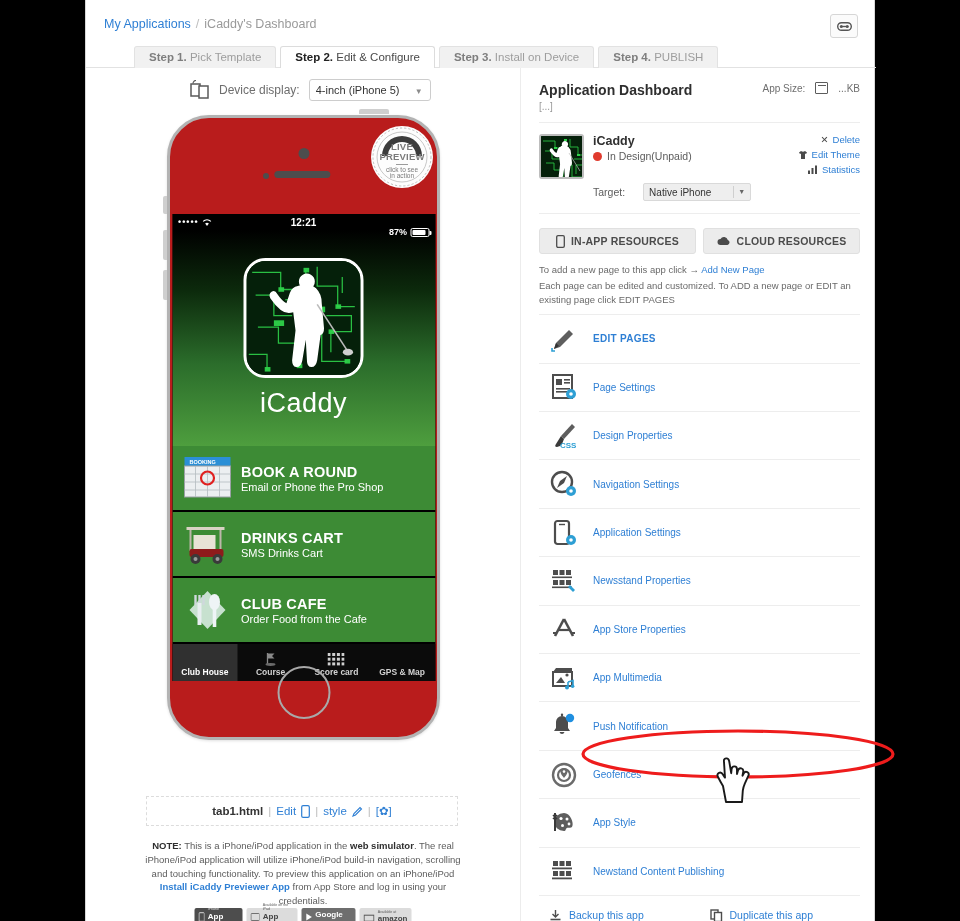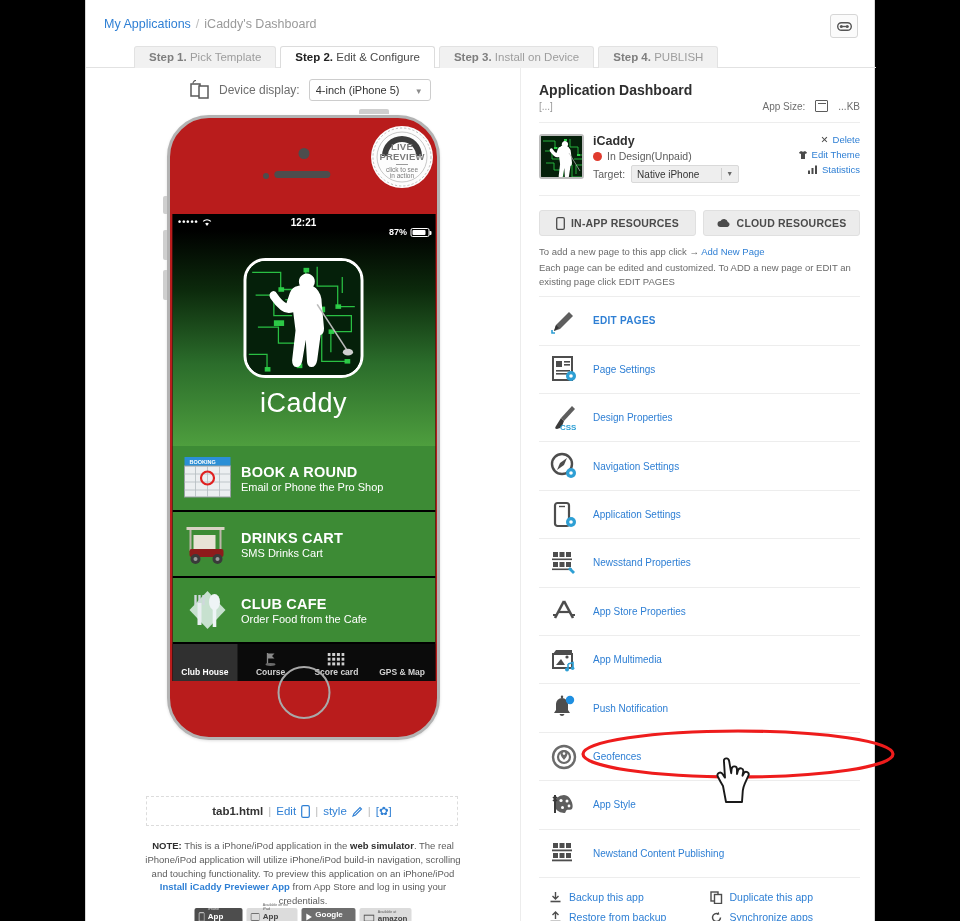--- a/index.html
+++ b/index.html
@@ -189,36 +189,36 @@
   .store .sname { font-size: 8px; font-weight: bold; line-height: 1; }
   .store .stiny { font-size: 3.6px; line-height: 1; opacity: .85; display: block; }
   .store.dark { background: #4d4d4d; }
   .store.light { background: #dcdcdc; color: #444; }
   .store.mid { background: #6e6e6e; }
 
   
   .right { position: absolute; left: 434px; top: 68px; width: 356px; height: 853px; border-left: 1px solid #ececec; }
   .rpad { padding: 14px 16px 0 18px; }
 
-  .rhead { display: flex; align-items: flex-end; justify-content: space-between; }
+  .rhead { display: flex; align-items: flex-start; justify-content: space-between; }
   .rtitle2 { font-size: 14px; font-weight: bold; color: #2f2f2f; }
   .rdots { font-size: 10px; color: #9a9a9a; margin-top: 3px; }
   .appsize { display: flex; align-items: center; gap: 10px; font-size: 10px; color: #6e6e6e; }
   .appsize .box { width: 13px; height: 12px; border: 1.5px solid #5c5c5c; border-radius: 1px; position: relative; }
   .appsize .box::after { content:''; position:absolute; left:1.5px; top:1.5px; right:1.5px; height:1.5px; background:#5c5c5c;}
 
   .hr { border-top: 1px solid #ededed; margin: 10px 0 0 0; }
 
   .appblock { display: flex; gap: 9px; padding-top: 11px; }
   .thumb { width: 45px; height: 45px; border: 2px solid #bdbdbd; border-radius: 3px; overflow: hidden; position: relative; background: #123d12; flex: 0 0 45px; }
   .ainfo { flex: 1; min-width: 0; }
   .aname { font-size: 12.5px; font-weight: bold; color: #2f2f2f; }
   .astat { display: flex; align-items: center; gap: 5px; font-size: 10.5px; color: #5c5c5c; margin-top: 2px; }
   .dot-red { width: 9px; height: 9px; border-radius: 50%; background: #e03b2e; }
-  .atarget { display: flex; align-items: center; gap: 6px; margin-top: 3px; }
+  .atarget { display: flex; align-items: center; gap: 18px; margin-top: 21px; }
   .atarget .tl { font-size: 10.5px; color: #5c5c5c; }
   .tsel {
     width: 108px; height: 18px; background: #eeeeee; border: 1px solid #d9d9d9; border-radius: 2px;
     font-size: 10px; color: #333; display: flex; align-items: center; padding: 0 5px; position: relative;
   }
   .tsel .caret { position: absolute; right: 5px; top: 4px; font-size: 7px; color: #666; }
   .tsel .divider { position: absolute; right: 16px; top: 2px; bottom: 2px; border-left: 1px solid #cfcfcf; }
   .aactions { text-align: right; }
   .aact { font-size: 9.5px; color: #2e7fd4; display: flex; align-items: center; justify-content: flex-end; gap: 4px; margin-bottom: 4px; white-space: nowrap; }
   .aact .gi { color: #4a4a4a; font-size: 9.5px; }

